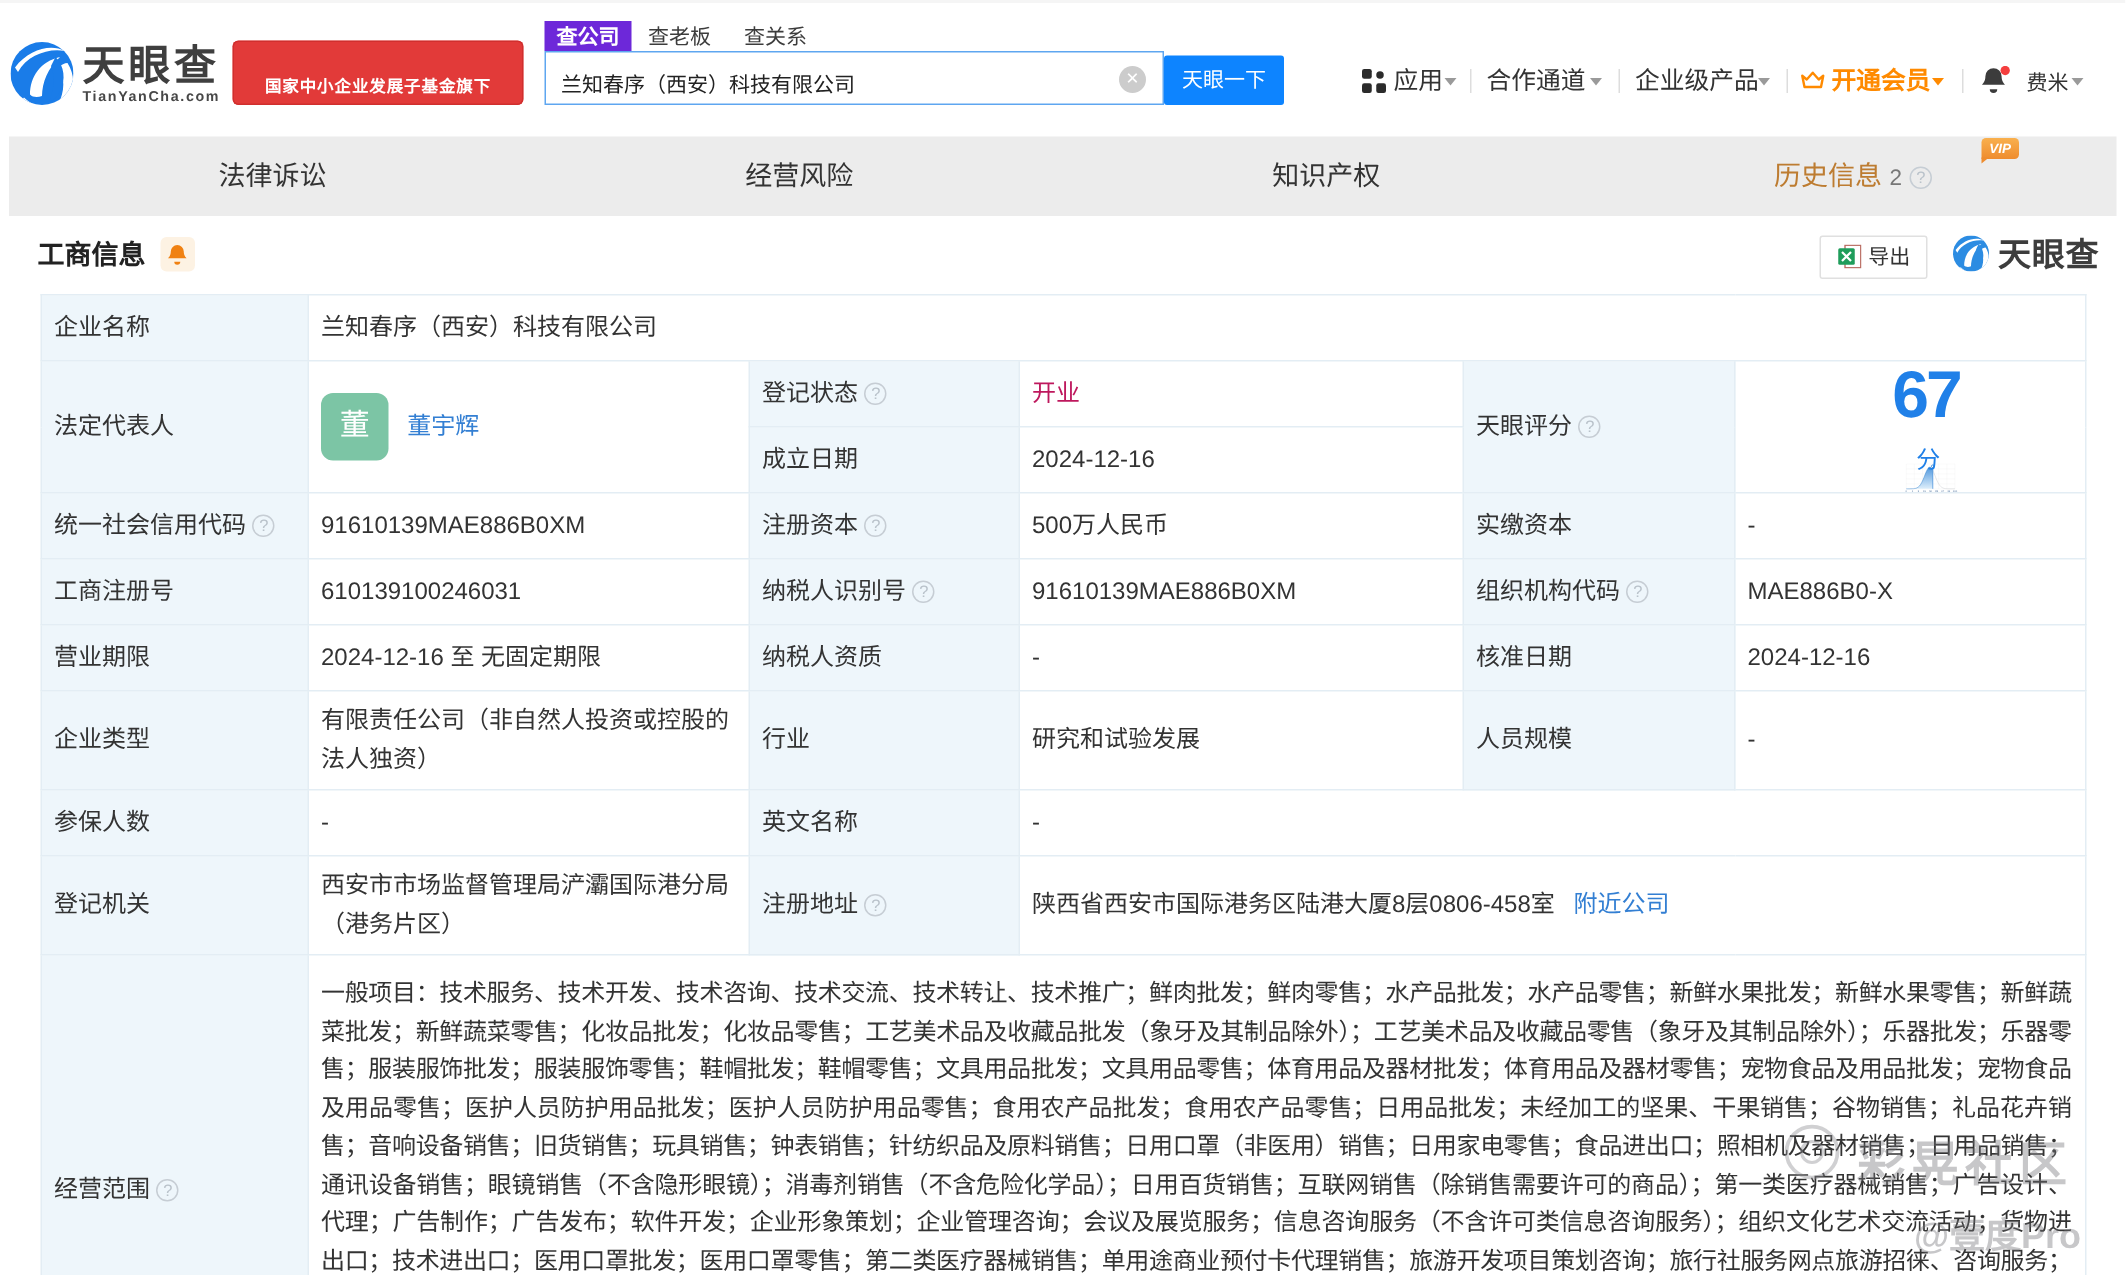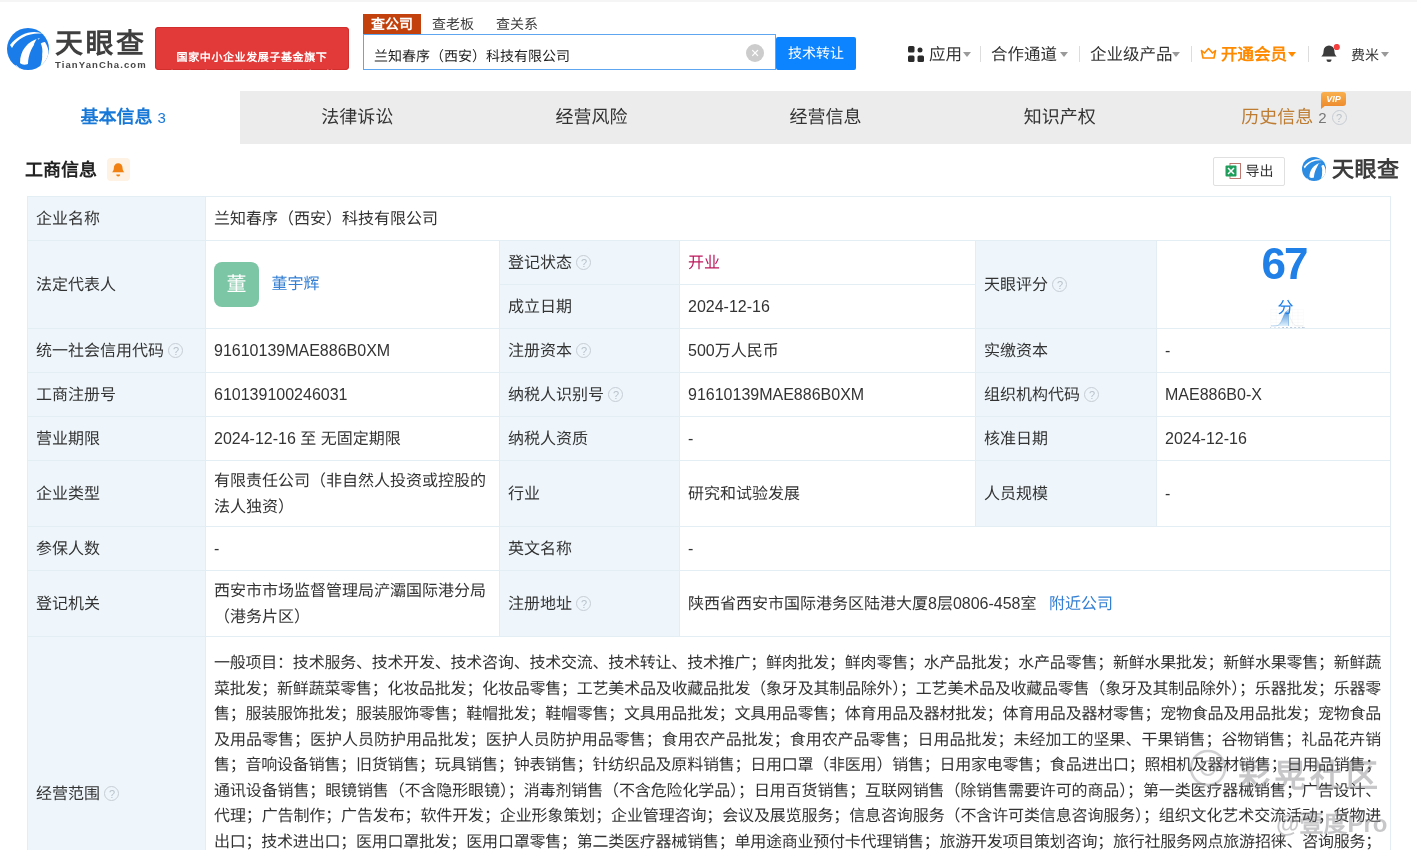--- a/index.html
+++ b/index.html
@@ -10,21 +10,21 @@
 body{position:relative;}
 
 #toprule{left:0;top:0;width:1417px;height:2px;background:#f5f5f5;}
 #logo-txt{left:55px;top:29px;font-size:28px;font-weight:bold;color:#3f3f3f;line-height:30px;letter-spacing:2.5px;}
 #logo-sub{left:55px;top:58.5px;font-size:9.5px;font-weight:bold;color:#474747;letter-spacing:1.1px;}
 #redbadge{left:155px;top:27px;width:194px;height:43px;background:#e23a39;border-radius:4px;color:#fff;text-align:center;box-shadow:inset 0 0 0 1px #d02f2e;}
 #redbadge .l1{font-size:11px;font-weight:bold;margin-top:21px;letter-spacing:0.6px;}
 #redbadge .l2{font-size:13px;font-weight:bold;letter-spacing:4.7px;margin-top:2px;text-indent:4px;}
 
 .stab{top:14px;height:20px;line-height:20px;font-size:14px;}
-#stab1{left:363px;width:58px;background:#c2410c;color:#fff;text-align:center;font-weight:bold;}
+#stab1{left:363px;width:58px;background:#6d28d9;color:#fff;text-align:center;font-weight:bold;}
 #stab2{left:432px;color:#3c3c3c;}
 #stab3{left:496px;color:#3c3c3c;}
 #sinput{left:363px;top:34px;width:413px;height:36px;border:1px solid #5ea6f0;background:#fff;}
 #sinput .q{position:absolute;left:10px;top:10px;font-size:14px;color:#222;}
 #sclear{left:746px;top:44px;width:18px;height:18px;border-radius:50%;background:#ccc;color:#fff;font-size:11px;text-align:center;line-height:18px;}
 #sbtn{left:776px;top:37px;width:80px;height:33px;background:#0d84ff;color:#fff;font-size:14px;text-align:center;line-height:33px;border-radius:2px;}
 
 .nav{top:45px;height:18px;line-height:18px;font-size:16.5px;color:#333;}
 .navsep{top:46px;width:1px;height:16px;background:#ddd;}
 .caret{position:absolute;width:0;height:0;border-left:4.5px solid transparent;border-right:4.5px solid transparent;border-top:5px solid #9a9a9a;top:52px;}
@@ -85,21 +85,21 @@
     <div class="l2">官方备案企业征信机构</div>
   </div>
 
 <div class="abs stab" id="stab1">查公司</div>
 <div class="abs stab" id="stab2">查老板</div>
 <div class="abs stab" id="stab3">查关系</div>
 <div class="abs" id="sinput">
     <span class="q">兰知春序（西安）科技有限公司</span>
   </div>
 <div class="abs" id="sclear">✕</div>
-<div class="abs" id="sbtn">技术转让</div>
+<div class="abs" id="sbtn">天眼一下</div>
 
 <svg class="abs" style="left:908px;top:46px" width="16" height="16" viewBox="0 0 16 16">
  <rect x="0" y="0" width="6.5" height="6.5" rx="1.5" fill="#2b2b2b"></rect>
  <rect x="9.5" y="1.5" width="5" height="5" rx="2.5" fill="#2b2b2b"></rect>
  <rect x="0" y="9.5" width="6.5" height="6.5" rx="1.5" fill="#2b2b2b"></rect>
  <rect x="9.5" y="9.5" width="6.5" height="6.5" rx="1.5" fill="#2b2b2b"></rect>
 </svg>
 <div class="abs nav" style="left:929px;">应用</div>
 <div class="caret" style="left:963px;"></div>
 <div class="abs navsep" style="left:980px;"></div>
@@ -117,24 +117,22 @@
 <div class="abs navsep" style="left:1308px;"></div>
 <svg class="abs" style="left:1319px;top:44px" width="22" height="19" viewBox="0 0 22 19">
  <path d="M7.5,15.5 a2.5,2.5 0 0 0 5,0 Z" fill="#3c3c3c"></path>
  <path d="M10,1.5 a5.4,5.4 0 0 1 5.4,5.4 c0,3.3 1.5,4.8 2.3,5.6 l-15.4,0 c0.8,-0.8 2.3,-2.3 2.3,-5.6 a5.4,5.4 0 0 1 5.4,-5.4 Z" fill="#3c3c3c"></path>
  <circle cx="17.8" cy="3" r="3.1" fill="#f53f3f"></circle>
 </svg>
 <div class="abs nav" style="left:1351px;font-size:14px;top:46px;">费米</div>
 <div class="caret" style="left:1381px;"></div>
 
 <div class="abs" id="tabstrip">
- <div class="t on">基本信息<span class="cnt">3</span></div>
  <div class="t">法律诉讼</div>
  <div class="t">经营风险</div>
- <div class="t">经营信息</div>
  <div class="t">知识产权</div>
  <div class="t"><span class="hist">历史信息</span><span class="cnt">2</span> <span class="qmark">?</span></div>
 </div>
 <div class="abs" id="viptag">VIP</div>
 
 <div class="abs" id="secttl">工商信息</div>
 <div class="abs" id="sectbell">
  <svg style="position:absolute;left:3px;top:3px" width="17" height="17" viewBox="0 0 22 20">
   <path d="M8,16.5 a2.6,2.6 0 0 0 5.2,0 Z" fill="#f08112"></path>
   <path d="M10.6,2 a5.6,5.6 0 0 1 5.6,5.6 c0,3.4 1.6,5 2.4,5.8 l-16,0 c0.8,-0.8 2.4,-2.4 2.4,-5.8 a5.6,5.6 0 0 1 5.6,-5.6 Z" fill="#f08112"></path>

